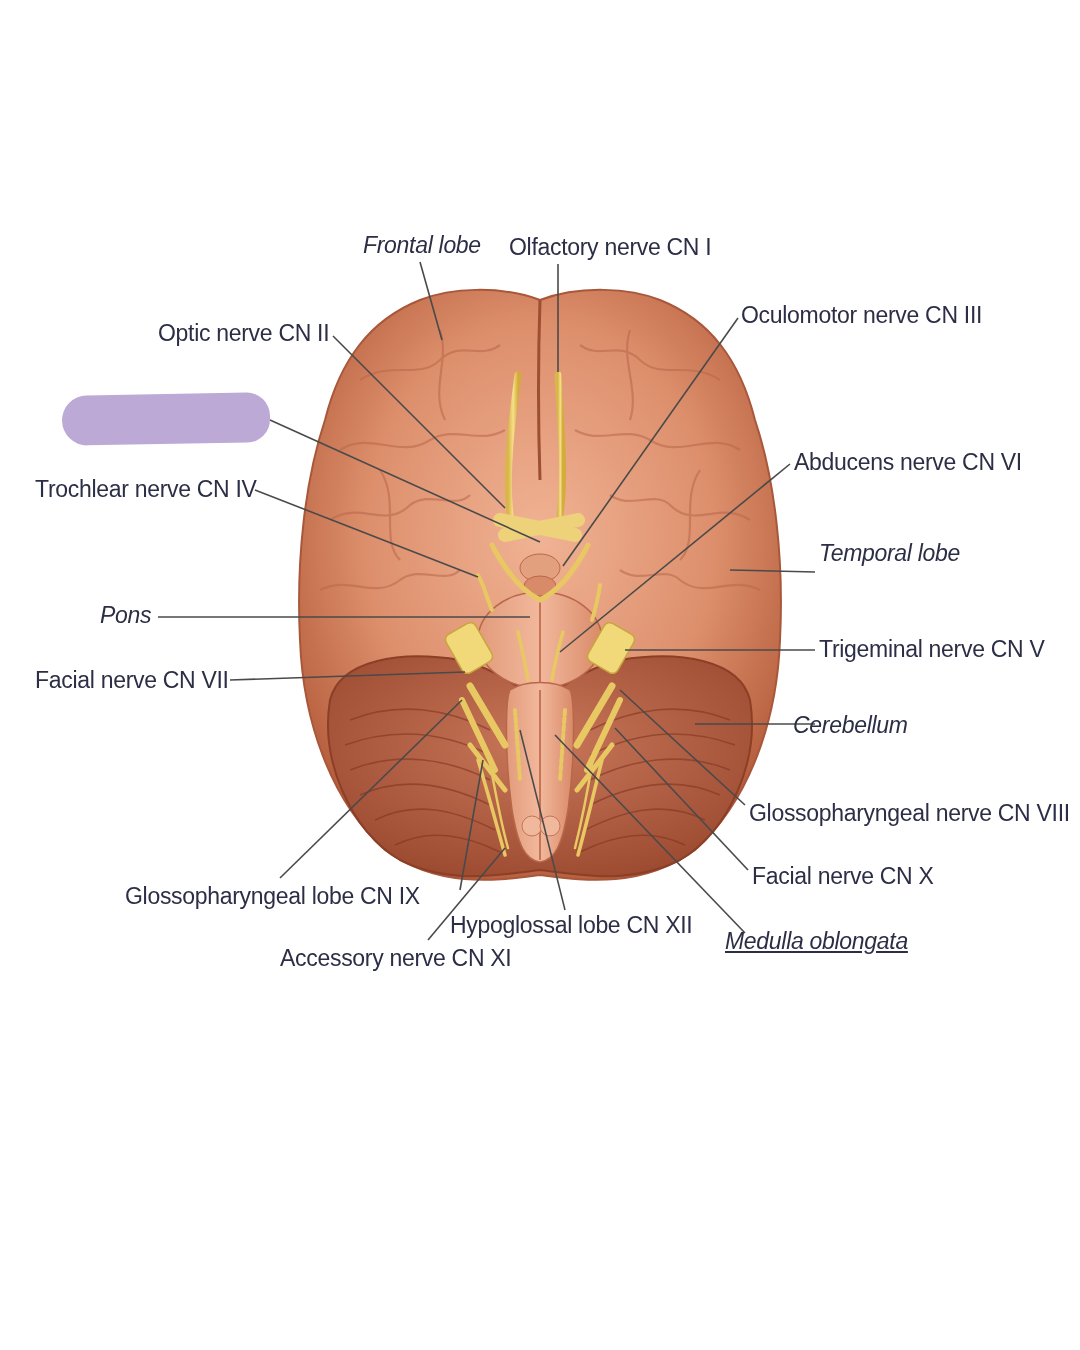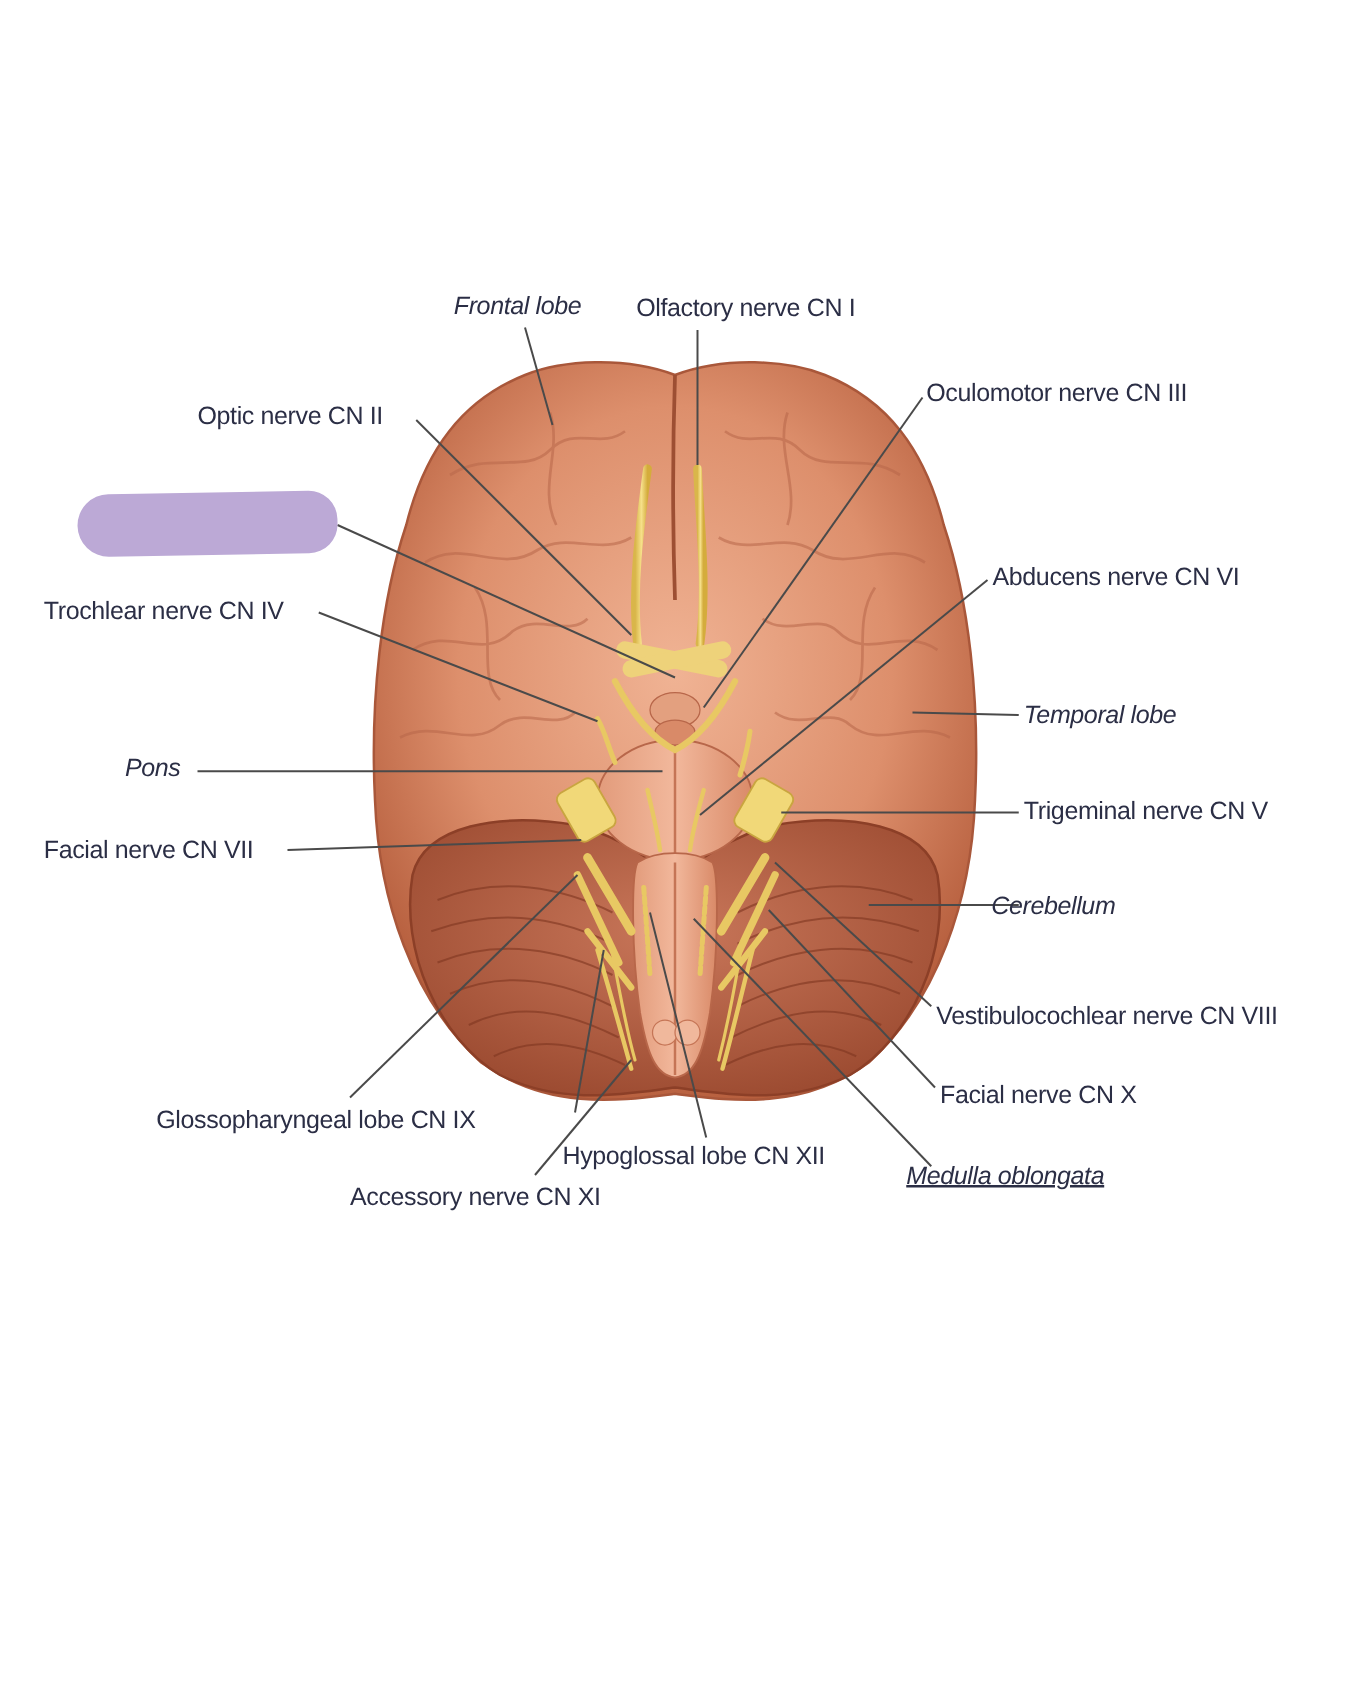--- a/index.html
+++ b/index.html
@@ -1,20 +1,20 @@
 <!DOCTYPE html>
 <html><head>
 <meta charset="utf-8">
 <style>
   html, body { margin: 0; padding: 0; background: #ffffff; }
   body { width: 1080px; height: 1350px; position: relative; overflow: hidden;
          font-family: "Liberation Sans", sans-serif; }
   #stage { position: absolute; left: 0; top: 0; width: 1080px; height: 1350px; }
   svg.art { position: absolute; left: 0; top: 0; }
-  .label { position: absolute; font-size: 20px; color: #2b2e45; white-space: nowrap;
+  .label { position: absolute; font-size: 23px; color: #2b2e45; white-space: nowrap;
            letter-spacing: -0.3px; line-height: 22px; }
   .label.italic { font-style: italic; }
   .redaction { position: absolute; left: 62px; top: 394px; width: 208px; height: 50px;
                background: #bca9d6; border-radius: 26px 24px 24px 26px;
                transform: rotate(-1deg); }
 </style>
 </head>
 <body>
 
 <div id="stage">
@@ -164,25 +164,25 @@
     </g>
   </svg>
 
   <div class="label italic" style="left:363px; top:234px;">Frontal lobe</div>
   <div class="label" style="left:509px; top:236px;">Olfactory nerve CN I</div>
   <div class="label" style="left:158px; top:322px;">Optic nerve CN II</div>
   <div class="label" style="left:741px; top:304px;">Oculomotor nerve CN III</div>
   <div class="redaction"></div>
   <div class="label" style="left:794px; top:451px;">Abducens nerve CN VI</div>
   <div class="label" style="left:35px; top:478px;">Trochlear nerve CN IV</div>
-  <div class="label italic" style="left:819px; top:561px;">Temporal lobe</div>
+  <div class="label italic" style="left:819px; top:542px;">Temporal lobe</div>
   <div class="label italic" style="left:100px; top:604px;">Pons</div>
   <div class="label" style="left:819px; top:638px;">Trigeminal nerve CN V</div>
   <div class="label" style="left:35px; top:669px;">Facial nerve CN VII</div>
   <div class="label italic" style="left:793px; top:714px;">Cerebellum</div>
-  <div class="label" style="left:749px; top:802px;">Vestibulocochlear nerve CN VIII</div>
+  <div class="label" style="left:749px; top:802px;">Glossopharyngeal nerve CN VIII</div>
   <div class="label" style="left:752px; top:865px;">Facial nerve CN X</div>
   <div class="label" style="left:125px; top:885px;">Glossopharyngeal lobe CN IX</div>
   <div class="label" style="left:450px; top:914px;">Hypoglossal lobe CN XII</div>
   <div class="label italic" style="left:725px; top:930px;text-decoration:underline;">Medulla oblongata</div>
   <div class="label" style="left:280px; top:947px;text-align:center;">Accessory nerve CN XI</div>
 
 </div>
 
 </body></html>

